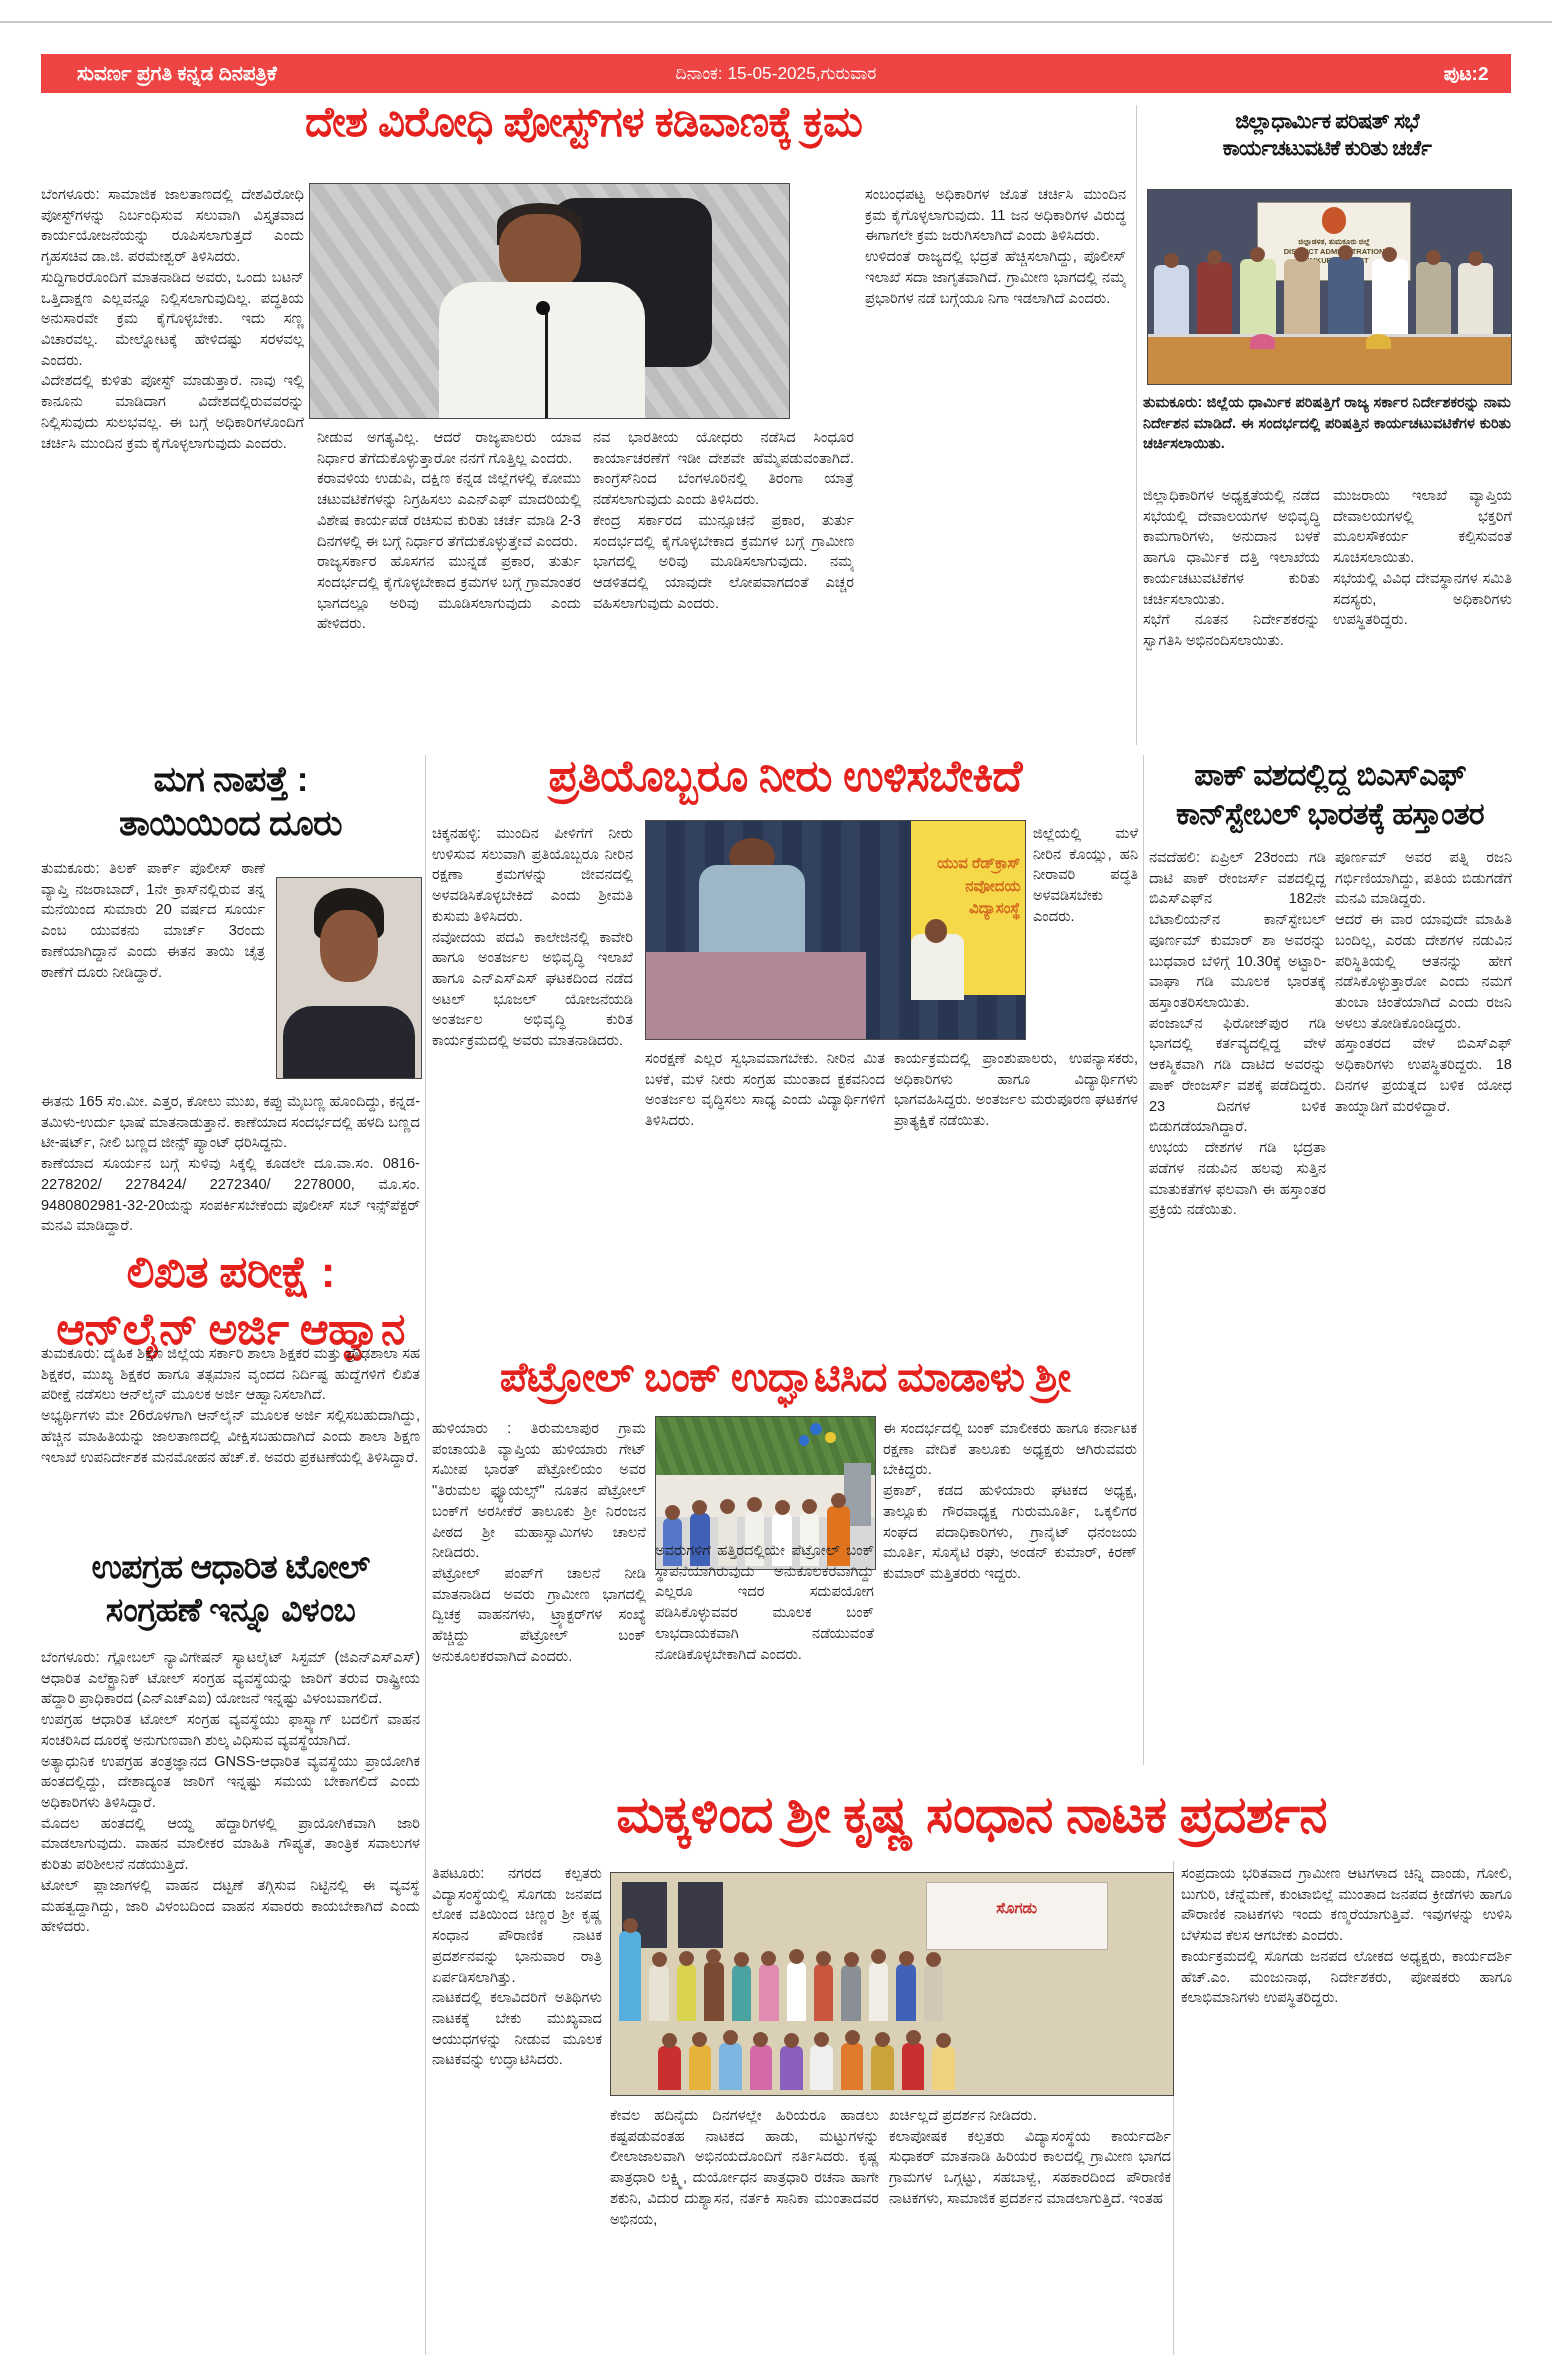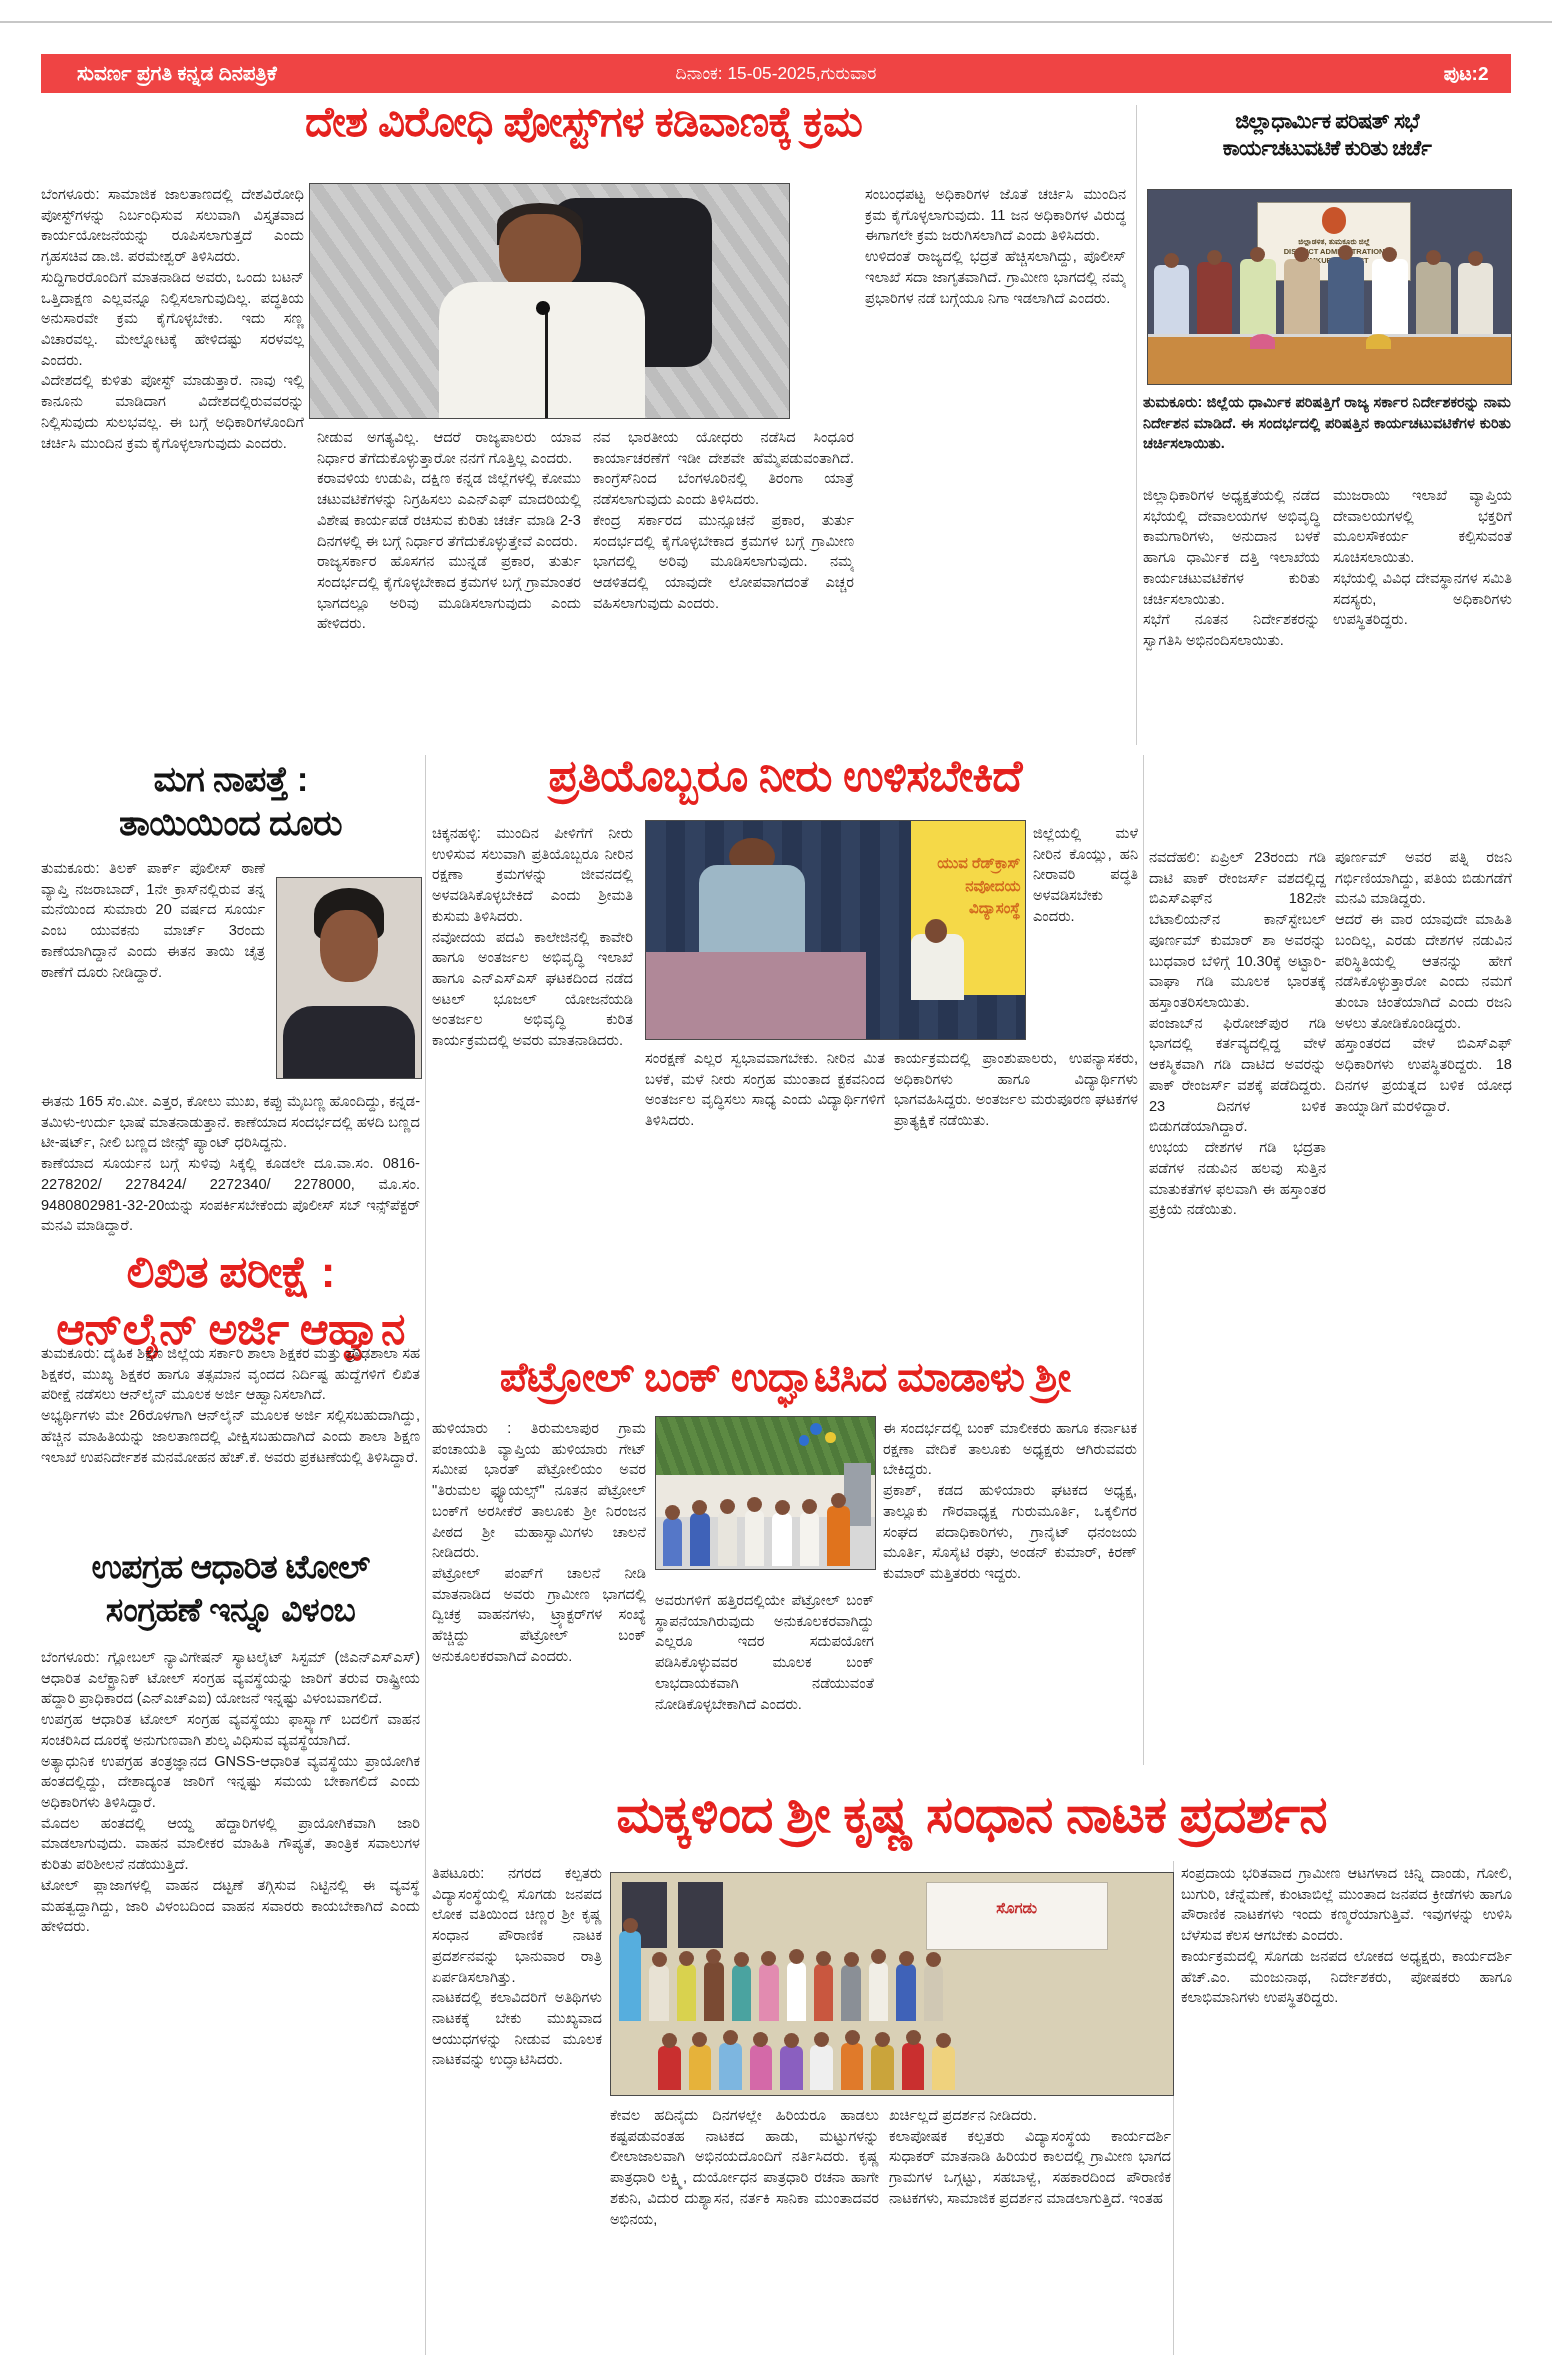--- a/index.html
+++ b/index.html
@@ -148,20 +148,22 @@
     <div class="abs" style="right:16%;bottom:18%;width:14%;height:30%;background:#f0efe8;border-radius:9px 9px 0 0"></div>
     <div class="abs" style="right:20.5%;bottom:44%;width:6%;height:11%;background:#7a4a33;border-radius:50%"></div>
   </div>
 
   <div class="bt" style="left:432px;top:823px;width:201px;height:511px">ಚಿಕ್ಕನಹಳ್ಳಿ: ಮುಂದಿನ ಪೀಳಿಗೆಗೆ ನೀರು ಉಳಿಸುವ ಸಲುವಾಗಿ ಪ್ರತಿಯೊಬ್ಬರೂ ನೀರಿನ ರಕ್ಷಣಾ ಕ್ರಮಗಳನ್ನು ಜೀವನದಲ್ಲಿ ಅಳವಡಿಸಿಕೊಳ್ಳಬೇಕಿದೆ ಎಂದು ಶ್ರೀಮತಿ ಕುಸುಮ ತಿಳಿಸಿದರು.
 ನವೋದಯ ಪದವಿ ಕಾಲೇಜಿನಲ್ಲಿ ಕಾವೇರಿ ಹಾಗೂ ಅಂತರ್ಜಲ ಅಭಿವೃದ್ಧಿ ಇಲಾಖೆ ಹಾಗೂ ಎನ್‌ಎಸ್‌ಎಸ್ ಘಟಕದಿಂದ ನಡೆದ ಅಟಲ್ ಭೂಜಲ್ ಯೋಜನೆಯಡಿ ಅಂತರ್ಜಲ ಅಭಿವೃದ್ಧಿ ಕುರಿತ ಕಾರ್ಯಕ್ರಮದಲ್ಲಿ ಅವರು ಮಾತನಾಡಿದರು.</div>
   <div class="bt" style="left:1033px;top:823px;width:105px;height:214px">ಜಿಲ್ಲೆಯಲ್ಲಿ ಮಳೆ ನೀರಿನ ಕೊಯ್ಲು, ಹನಿ ನೀರಾವರಿ ಪದ್ಧತಿ ಅಳವಡಿಸಬೇಕು ಎಂದರು.</div>
   <div class="bt" style="left:645px;top:1048px;width:240px;height:284px">ಸಂರಕ್ಷಣೆ ಎಲ್ಲರ ಸ್ವಭಾವವಾಗಬೇಕು. ನೀರಿನ ಮಿತ ಬಳಕೆ, ಮಳೆ ನೀರು ಸಂಗ್ರಹ ಮುಂತಾದ ಕ್ಟಕವನಿಂದ ಅಂತರ್ಜಲ ವೃದ್ಧಿಸಲು ಸಾಧ್ಯ ಎಂದು ವಿದ್ಯಾರ್ಥಿಗಳಿಗೆ ತಿಳಿಸಿದರು.</div>
   <div class="bt" style="left:894px;top:1048px;width:244px;height:284px">ಕಾರ್ಯಕ್ರಮದಲ್ಲಿ ಪ್ರಾಂಶುಪಾಲರು, ಉಪನ್ಯಾಸಕರು, ಅಧಿಕಾರಿಗಳು ಹಾಗೂ ವಿದ್ಯಾರ್ಥಿಗಳು ಭಾಗವಹಿಸಿದ್ದರು. ಅಂತರ್ಜಲ ಮರುಪೂರಣ ಘಟಕಗಳ ಪ್ರಾತ್ಯಕ್ಷಿಕೆ ನಡೆಯಿತು.</div>
 
+  <div class="hl blk" style="left:1149px;top:755px;width:362px;font-size:30px;line-height:1.3">ಪಾಕ್ ವಶದಲ್ಲಿದ್ದ ಬಿಎಸ್‌ಎಫ್
+ಕಾನ್‌ಸ್ಟೇಬಲ್ ಭಾರತಕ್ಕೆ ಹಸ್ತಾಂತರ</div>
   <div class="bt" style="left:1149px;top:847px;width:177px;height:913px">ನವದೆಹಲಿ: ಏಪ್ರಿಲ್ 23ರಂದು ಗಡಿ ದಾಟಿ ಪಾಕ್ ರೇಂಜರ್ಸ್ ವಶದಲ್ಲಿದ್ದ ಬಿಎಸ್‌ಎಫ್‌ನ 182ನೇ ಬೆಟಾಲಿಯನ್‌ನ ಕಾನ್‌ಸ್ಟೇಬಲ್ ಪೂರ್ಣಮ್ ಕುಮಾರ್ ಶಾ ಅವರನ್ನು ಬುಧವಾರ ಬೆಳಿಗ್ಗೆ 10.30ಕ್ಕೆ ಅಟ್ಟಾರಿ-ವಾಘಾ ಗಡಿ ಮೂಲಕ ಭಾರತಕ್ಕೆ ಹಸ್ತಾಂತರಿಸಲಾಯಿತು.
 ಪಂಜಾಬ್‌ನ ಫಿರೋಜ್‌ಪುರ ಗಡಿ ಭಾಗದಲ್ಲಿ ಕರ್ತವ್ಯದಲ್ಲಿದ್ದ ವೇಳೆ ಆಕಸ್ಮಿಕವಾಗಿ ಗಡಿ ದಾಟಿದ ಅವರನ್ನು ಪಾಕ್ ರೇಂಜರ್ಸ್ ವಶಕ್ಕೆ ಪಡೆದಿದ್ದರು. 23 ದಿನಗಳ ಬಳಿಕ ಬಿಡುಗಡೆಯಾಗಿದ್ದಾರೆ.
 ಉಭಯ ದೇಶಗಳ ಗಡಿ ಭದ್ರತಾ ಪಡೆಗಳ ನಡುವಿನ ಹಲವು ಸುತ್ತಿನ ಮಾತುಕತೆಗಳ ಫಲವಾಗಿ ಈ ಹಸ್ತಾಂತರ ಪ್ರಕ್ರಿಯೆ ನಡೆಯಿತು.</div>
   <div class="bt" style="left:1335px;top:847px;width:177px;height:913px">ಪೂರ್ಣಮ್ ಅವರ ಪತ್ನಿ ರಜನಿ ಗರ್ಭಿಣಿಯಾಗಿದ್ದು, ಪತಿಯ ಬಿಡುಗಡೆಗೆ ಮನವಿ ಮಾಡಿದ್ದರು.
 ಆದರೆ ಈ ವಾರ ಯಾವುದೇ ಮಾಹಿತಿ ಬಂದಿಲ್ಲ, ಎರಡು ದೇಶಗಳ ನಡುವಿನ ಪರಿಸ್ಥಿತಿಯಲ್ಲಿ ಆತನನ್ನು ಹೇಗೆ ನಡೆಸಿಕೊಳ್ಳುತ್ತಾರೋ ಎಂದು ನಮಗೆ ತುಂಬಾ ಚಿಂತೆಯಾಗಿದೆ ಎಂದು ರಜನಿ ಅಳಲು ತೋಡಿಕೊಂಡಿದ್ದರು.
 ಹಸ್ತಾಂತರದ ವೇಳೆ ಬಿಎಸ್‌ಎಫ್ ಅಧಿಕಾರಿಗಳು ಉಪಸ್ಥಿತರಿದ್ದರು. 18 ದಿನಗಳ ಪ್ರಯತ್ನದ ಬಳಿಕ ಯೋಧ ತಾಯ್ನಾಡಿಗೆ ಮರಳಿದ್ದಾರೆ.</div>
 
   <div class="hl red" style="left:432px;top:1355px;width:706px;font-size:41px">ಪೆಟ್ರೋಲ್ ಬಂಕ್ ಉದ್ಘಾಟಿಸಿದ ಮಾಡಾಳು ಶ್ರೀ</div>
 
   <div class="photo" style="left:655px;top:1416px;width:219px;height:152px">
@@ -177,21 +179,21 @@
       <span class="pp" style="background:#e8e5dd;width:19.5px;height:54px"></span>
       <span class="pp" style="background:#f2f0ea;width:19.5px;height:56px"></span>
       <span class="pp" style="background:#ffffff;width:19.5px;height:53px"></span>
       <span class="pp" style="background:#f5f3ee;width:19.5px;height:54px"></span>
       <span class="pp" style="background:#e0731d;width:22.5px;height:60px"></span>
     </div>
   </div>
 
   <div class="bt" style="left:432px;top:1418px;width:214px;height:344px">ಹುಳಿಯಾರು : ತಿರುಮಲಾಪುರ ಗ್ರಾಮ ಪಂಚಾಯತಿ ವ್ಯಾಪ್ತಿಯ ಹುಳಿಯಾರು ಗೇಟ್ ಸಮೀಪ ಭಾರತ್ ಪೆಟ್ರೋಲಿಯಂ ಅವರ "ತಿರುಮಲ ಫ್ಯೂಯಲ್ಸ್" ನೂತನ ಪೆಟ್ರೋಲ್ ಬಂಕ್‌ಗೆ ಅರಸೀಕೆರೆ ತಾಲೂಕು ಶ್ರೀ ನಿರಂಜನ ಪೀಠದ ಶ್ರೀ ಮಹಾಸ್ವಾಮಿಗಳು ಚಾಲನೆ ನೀಡಿದರು.
 ಪೆಟ್ರೋಲ್ ಪಂಪ್‌ಗೆ ಚಾಲನೆ ನೀಡಿ ಮಾತನಾಡಿದ ಅವರು ಗ್ರಾಮೀಣ ಭಾಗದಲ್ಲಿ ದ್ವಿಚಕ್ರ ವಾಹನಗಳು, ಟ್ರ್ಯಾಕ್ಟರ್‌ಗಳ ಸಂಖ್ಯೆ ಹೆಚ್ಚಿದ್ದು ಪೆಟ್ರೋಲ್ ಬಂಕ್ ಅನುಕೂಲಕರವಾಗಿದೆ ಎಂದರು.</div>
-  <div class="bt" style="left:655px;top:1590px;width:219px;height:189px">ಅವರುಗಳಿಗೆ ಹತ್ತಿರದಲ್ಲಿಯೇ ಪೆಟ್ರೋಲ್ ಬಂಕ್ ಸ್ಥಾಪನೆಯಾಗಿರುವುದು ಅನುಕೂಲಕರವಾಗಿದ್ದು ಎಲ್ಲರೂ ಇದರ ಸದುಪಯೋಗ ಪಡಿಸಿಕೊಳ್ಳುವವರ ಮೂಲಕ ಬಂಕ್ ಲಾಭದಾಯಕವಾಗಿ ನಡೆಯುವಂತೆ ನೋಡಿಕೊಳ್ಳಬೇಕಾಗಿದೆ ಎಂದರು.</div>
+  <div class="bt" style="left:655px;top:1540px;width:219px;height:189px">ಅವರುಗಳಿಗೆ ಹತ್ತಿರದಲ್ಲಿಯೇ ಪೆಟ್ರೋಲ್ ಬಂಕ್ ಸ್ಥಾಪನೆಯಾಗಿರುವುದು ಅನುಕೂಲಕರವಾಗಿದ್ದು ಎಲ್ಲರೂ ಇದರ ಸದುಪಯೋಗ ಪಡಿಸಿಕೊಳ್ಳುವವರ ಮೂಲಕ ಬಂಕ್ ಲಾಭದಾಯಕವಾಗಿ ನಡೆಯುವಂತೆ ನೋಡಿಕೊಳ್ಳಬೇಕಾಗಿದೆ ಎಂದರು.</div>
   <div class="bt" style="left:883px;top:1418px;width:254px;height:344px">ಈ ಸಂದರ್ಭದಲ್ಲಿ ಬಂಕ್ ಮಾಲೀಕರು ಹಾಗೂ ಕರ್ನಾಟಕ ರಕ್ಷಣಾ ವೇದಿಕೆ ತಾಲೂಕು ಅಧ್ಯಕ್ಷರು ಆಗಿರುವವರು ಬೇಕಿದ್ದರು.
 ಪ್ರಕಾಶ್, ಕಡದ ಹುಳಿಯಾರು ಘಟಕದ ಅಧ್ಯಕ್ಷ, ತಾಲ್ಲೂಕು ಗೌರವಾಧ್ಯಕ್ಷ ಗುರುಮೂರ್ತಿ, ಒಕ್ಕಲಿಗರ ಸಂಘದ ಪದಾಧಿಕಾರಿಗಳು, ಗ್ರಾನೈಟ್ ಧನಂಜಯ ಮೂರ್ತಿ, ಸೊಸೈಟಿ ರಘು, ಅಂಡನ್ ಕುಮಾರ್, ಕಿರಣ್ ಕುಮಾರ್ ಮತ್ತಿತರರು ಇದ್ದರು.</div>
 
   <div class="hl red" style="left:432px;top:1786px;width:1079px;font-size:51px">ಮಕ್ಕಳಿಂದ ಶ್ರೀ ಕೃಷ್ಣ ಸಂಧಾನ ನಾಟಕ ಪ್ರದರ್ಶನ</div>
 
   <div class="photo" style="left:610px;top:1872px;width:562px;height:222px">
     <div class="abs" style="left:0;top:0;right:0;bottom:0;background:#d9d0b6"></div>
     <div class="abs" style="left:2%;top:4%;width:8%;height:30%;background:#3a3a46"></div>
     <div class="abs" style="left:12%;top:4%;width:8%;height:30%;background:#3a3a46"></div>
     <div class="abs" style="left:56%;top:4%;width:32%;height:30%;background:#f6f3ee;border:0.8px solid #b9b2a2">

